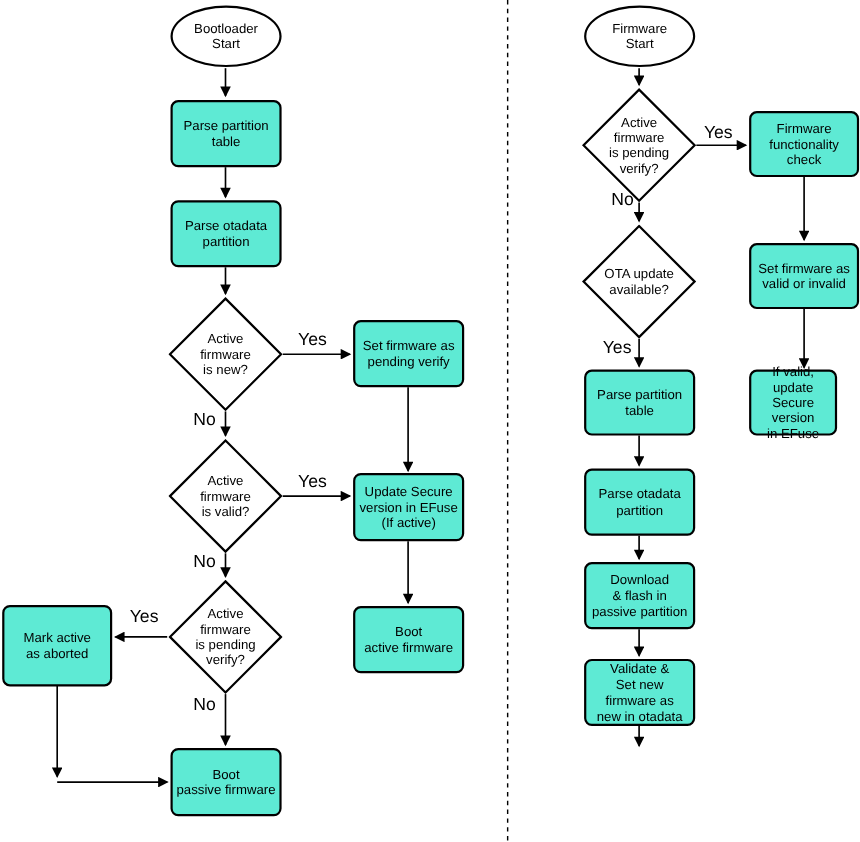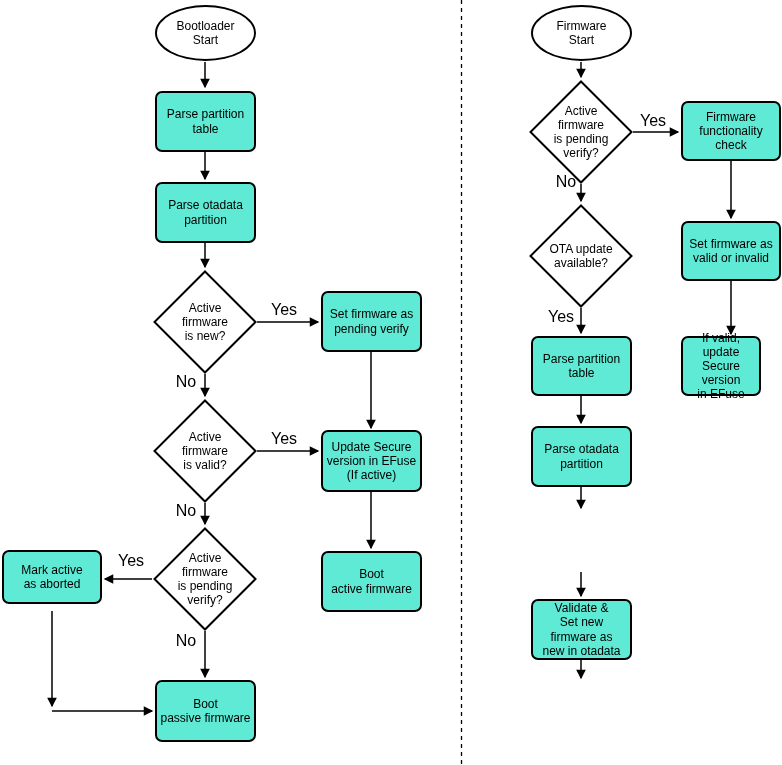--- a/index.html
+++ b/index.html
@@ -158,21 +158,21 @@
   <div class="node diamond" style="left:153px;top:527px;width:104px;height:104px;">
     <svg width="104" height="104">
       <polygon points="52,1.5 102.5,52 52,102.5 1.5,52" fill="#ffffff" stroke="#000000" stroke-width="2"></polygon>
     </svg>
     <span class="lbl">Active
 firmware
 is pending
 verify?</span>
   </div>
 
-  <div class="node proc" style="left:2px;top:550px;width:100px;height:54px;">
+  <div class="node proc" style="left:2px;top:550px;width:100px;height:74px;">
     <span class="lbl">Mark active
 as aborted</span>
   </div>
 
   <div class="node proc" style="left:321px;top:551px;width:101px;height:61px;">
     <span class="lbl">Boot
 active firmware</span>
   </div>
 
   <div class="node proc" style="left:155px;top:680px;width:101px;height:62px;">
@@ -230,20 +230,25 @@
   <div class="node proc" style="left:531px;top:336px;width:101px;height:60px;">
     <span class="lbl">Parse partition
 table</span>
   </div>
 
   <div class="node proc" style="left:531px;top:426px;width:101px;height:61px;">
     <span class="lbl">Parse otadata
 partition</span>
   </div>
 
+  <div class="node proc" style="left:531px;top:511px;width:101px;height:61px;">
+    <span class="lbl">Download
+&amp; flash in
+passive partition</span>
+  </div>
 
   <div class="node proc" style="left:531px;top:599px;width:101px;height:61px;">
     <span class="lbl">Validate &amp;
 Set new
 firmware as
 new in otadata</span>
   </div>
 
 
   <div class="edge-label" style="left:653px;top:121px;">Yes</div>

